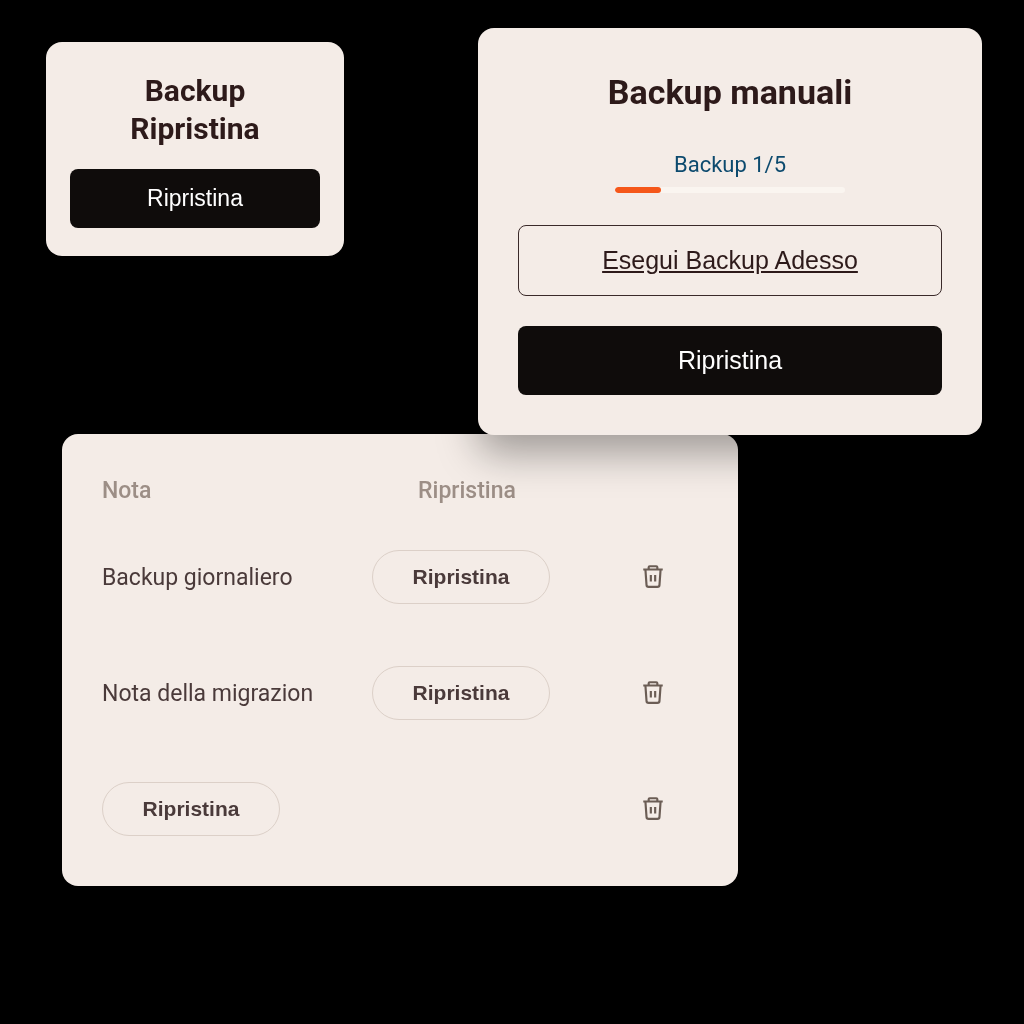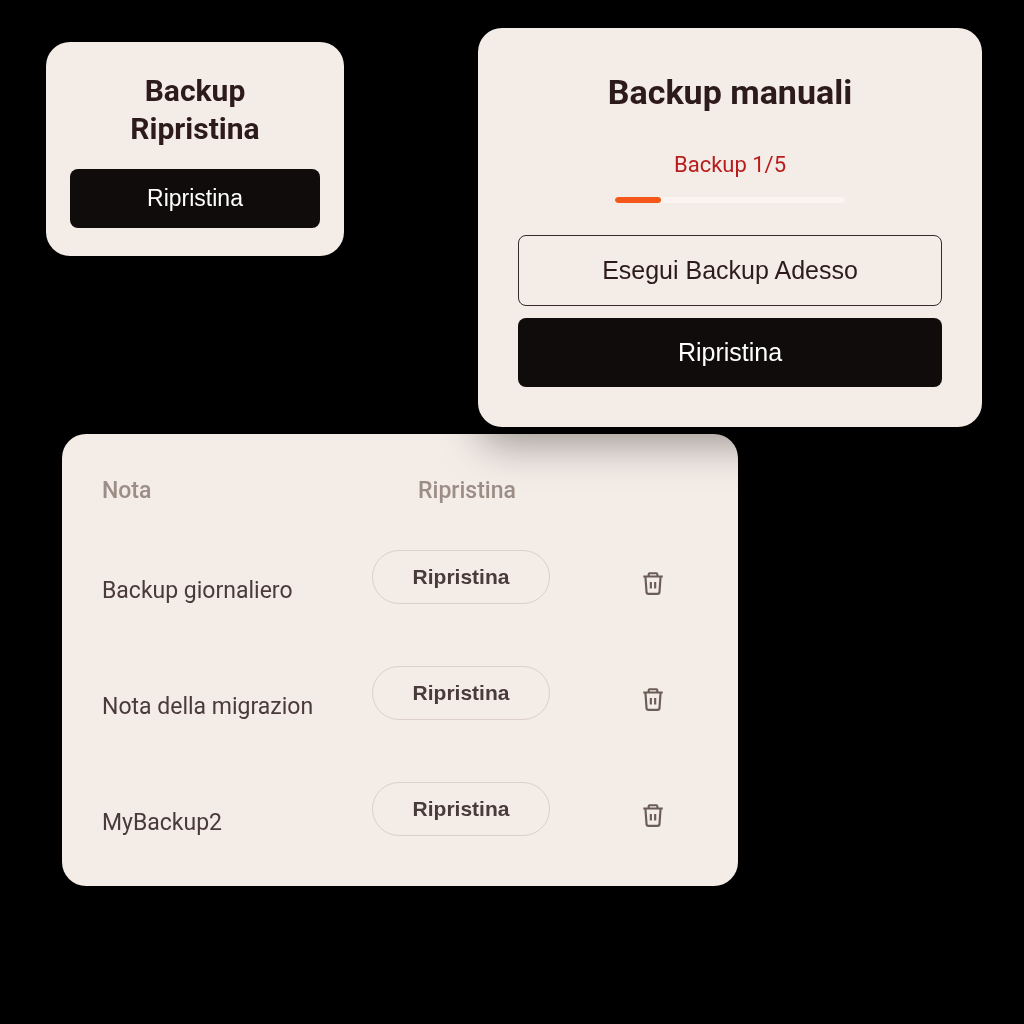--- a/index.html
+++ b/index.html
@@ -10,21 +10,21 @@
     body {
       width: 1024px;
       height: 1024px;
       background: #000;
       font-family: -apple-system, BlinkMacSystemFont, 'Segoe UI', Roboto, sans-serif;
       position: relative;
     }
     
     .card {
       background: #f4ece7;
-      border-radius: 24px;
+      border-radius: 16px;
       position: absolute;
     }
     
     
     .auto-card {
       left: 46px;
       top: 42px;
       width: 298px;
       padding: 30px 24px 28px;
       text-align: center;
@@ -48,22 +48,22 @@
       z-index: 5;
     }
     .manual-title {
       font-size: 34px;
       font-weight: 700;
       color: #2d1a1a;
       margin-bottom: 40px;
     }
     .backup-count {
       font-size: 22px;
-      color: #b91c1c;
-      margin-bottom: 20px;
+      color: #0c4a6e;
+      margin-bottom: 10px;
     }
     .progress-track {
       width: 230px;
       height: 6px;
       background: #faf5f0;
       border-radius: 4px;
       margin: 0 auto 32px;
       overflow: hidden;
     }
     .progress-fill {
@@ -80,21 +80,22 @@
       font-size: 25px;
       font-weight: 500;
       border-radius: 8px;
       cursor: pointer;
       border: none;
     }
     .btn-outline {
       background: transparent;
       border: 1.5px solid #3a2a2a;
       color: #2d1a1a;
-      margin-bottom: 12px;
+      margin-bottom: 30px;
+      text-decoration: underline;
     }
     .btn-dark {
       background: #0f0c0b;
       color: #fff;
     }
     .auto-card .btn-dark {
       font-size: 23px;
       padding: 16px 0;
     }
     
@@ -114,21 +115,21 @@
       font-size: 23px;
       color: #9c8e86;
       font-weight: 500;
     }
     .col-1 { width: 270px; }
     .col-2 { width: 190px; text-align: center; }
     .col-3 { flex: 1; text-align: right; padding-right: 20px; }
     
     .list-row {
       display: flex;
-      align-items: flex-end;
+      align-items: center;
       margin-bottom: 62px;
     }
     .list-row:last-child {
       margin-bottom: 0;
     }
     .row-label {
       width: 270px;
       font-size: 23px;
       color: #4a3a3a;
       white-space: nowrap;
@@ -212,21 +213,20 @@
     <div class="trash">
       <button class="trash-btn">
         <svg viewBox="0 0 24 24">
           <path d="M3 6h18M8 6V4a1 1 0 011-1h6a1 1 0 011 1v2M19 6l-1 14a2 2 0 01-2 2H8a2 2 0 01-2-2L5 6M10 11v6M14 11v6"></path>
         </svg>
       </button>
     </div>
   </div>
 
   <div class="list-row">
-    <div class="row-label">MyBackup2</div>
     <button class="pill-btn">Ripristina</button>
     <div class="trash">
       <button class="trash-btn">
         <svg viewBox="0 0 24 24">
           <path d="M3 6h18M8 6V4a1 1 0 011-1h6a1 1 0 011 1v2M19 6l-1 14a2 2 0 01-2 2H8a2 2 0 01-2-2L5 6M10 11v6M14 11v6"></path>
         </svg>
       </button>
     </div>
   </div>
 </div>

